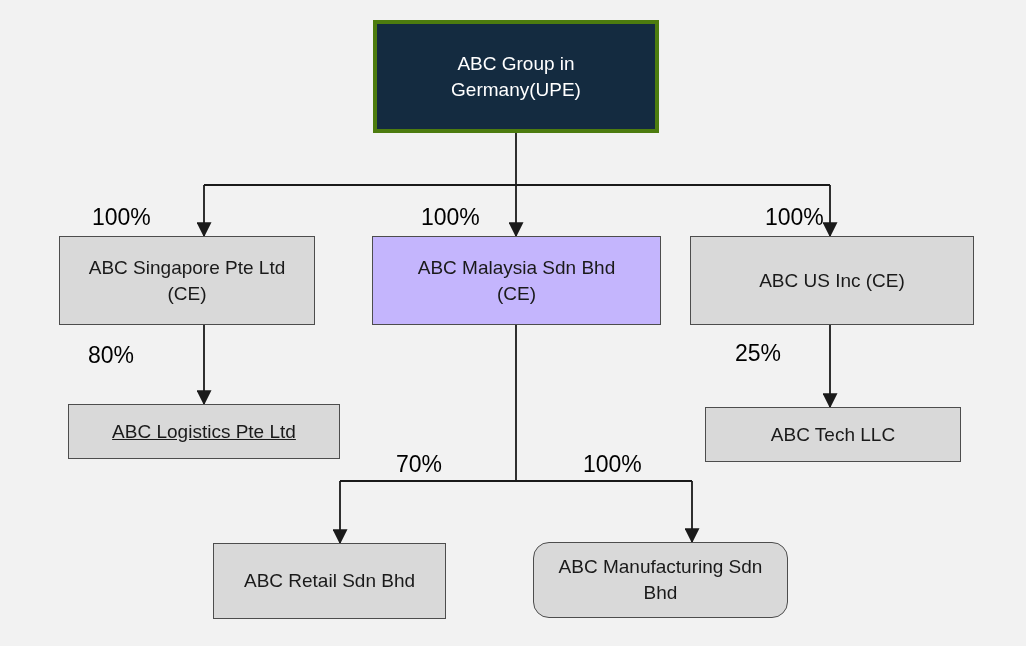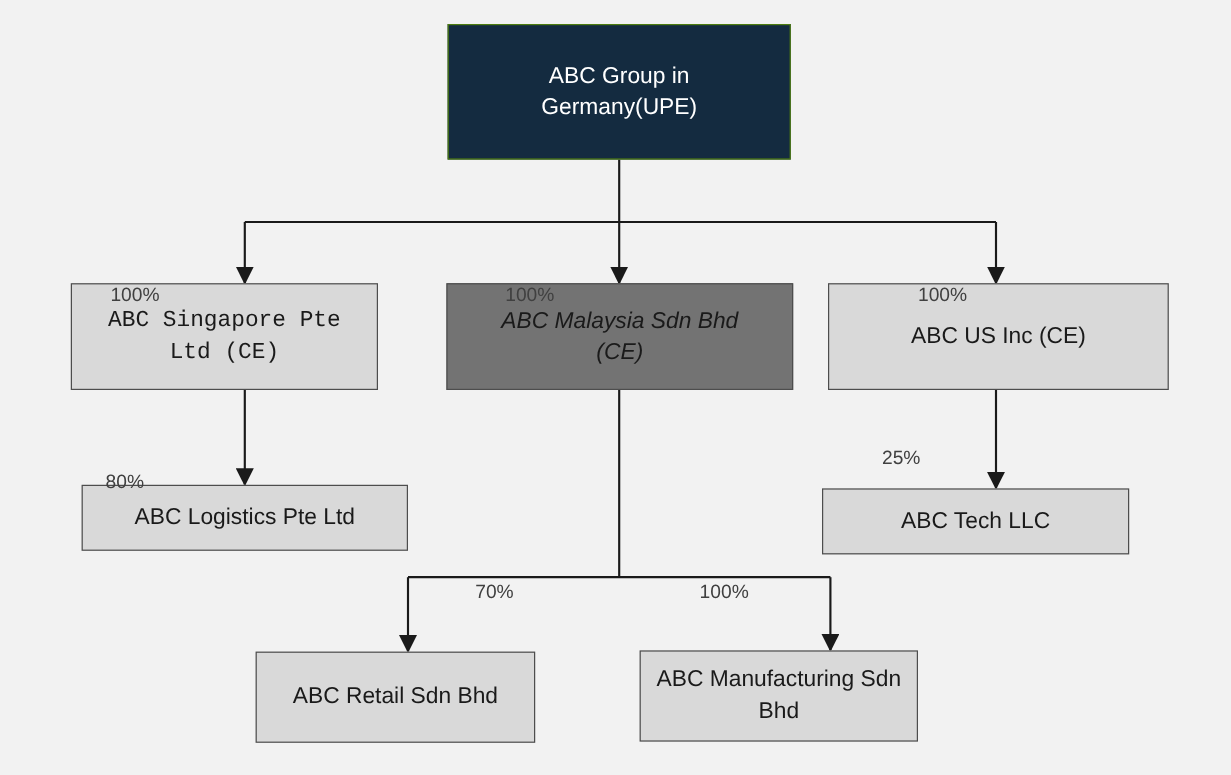--- a/index.html
+++ b/index.html
@@ -29,36 +29,34 @@
     box-sizing: border-box;
     background: #d9d9d9;
     border: 1.5px solid #4d4d4d;
     color: #1a1a1a;
     font-size: 19px;
     line-height: 1.35;
   }
   .node .label { display: inline-block; }
   .node--root {
     background: #142b40;
-    border: 1px solid #4d7c0f;
+    border: 4px solid #4d7c0f;
     color: #ffffff;
   }
   .node--highlight {
-    background: #737373;
-    font-style: italic;
+    background: #c4b5fd;
   }
   .label--w170 { max-width: 170px; }
   .label--w230 { max-width: 230px; }
   .label--w210 { max-width: 210px; }
   .edge-label {
     position: absolute;
-    font-size: 16px;
-    color: #404040;
+    font-size: 23px;
+    color: #000000;
     white-space: nowrap;
-    margin-top: 34px;
   }
 </style>
 </head>
 <body>
 
 <div id="stage">
 
   <svg id="connectors" viewBox="0 0 1026 646" xmlns="http://www.w3.org/2000/svg">
     <defs>
       <marker id="arrow" viewBox="0 0 10 10" refX="9.2" refY="5" markerWidth="15" markerHeight="15" markerUnits="userSpaceOnUse" orient="auto">
@@ -78,49 +76,49 @@
     <path d="M516,325 V481" stroke="#1a1a1a" stroke-width="1.8" fill="none"></path>
     <path d="M340,481 H692" stroke="#1a1a1a" stroke-width="1.8" fill="none"></path>
     <path d="M340,481 V543" stroke="#1a1a1a" stroke-width="1.8" fill="none" marker-end="url(#arrow)"></path>
     <path d="M692,481 V542" stroke="#1a1a1a" stroke-width="1.8" fill="none" marker-end="url(#arrow)"></path>
   </svg>
 
   <div class="node node--root" style="left:373px; top:20px; width:286px; height:113px;">
     <span class="label label--w170">ABC Group in Germany(UPE)</span>
   </div>
 
-  <div class="node" style="left:59px; top:236px; width:256px; height:89px;font-family:Liberation Mono, monospace;">
+  <div class="node" style="left:59px; top:236px; width:256px; height:89px;">
     <span class="label label--w230">ABC Singapore Pte Ltd (CE)</span>
   </div>
 
   <div class="node node--highlight" style="left:372px; top:236px; width:289px; height:89px;">
     <span class="label label--w230">ABC Malaysia Sdn Bhd (CE)</span>
   </div>
 
   <div class="node" style="left:690px; top:236px; width:284px; height:89px;">
     <span class="label">ABC US Inc (CE)</span>
   </div>
 
-  <div class="node" style="left:68px; top:404px; width:272px; height:55px;">
+  <div class="node" style="left:68px; top:404px; width:272px; height:55px;text-decoration:underline;">
     <span class="label">ABC Logistics Pte Ltd</span>
   </div>
 
-  <div class="node" style="left:685px; top:407px; width:256px; height:55px;">
+  <div class="node" style="left:705px; top:407px; width:256px; height:55px;">
     <span class="label">ABC Tech LLC</span>
   </div>
 
   <div class="node" style="left:213px; top:543px; width:233px; height:76px;">
     <span class="label">ABC Retail Sdn Bhd</span>
   </div>
 
-  <div class="node" style="left:533px; top:542px; width:232px; height:76px;">
+  <div class="node" style="left:533px; top:542px; width:255px; height:76px;border-radius:16px;">
     <span class="label label--w210">ABC Manufacturing Sdn Bhd</span>
   </div>
 
   <span class="edge-label" style="left:92px;  top:204px;">100%</span>
   <span class="edge-label" style="left:421px; top:204px;">100%</span>
   <span class="edge-label" style="left:765px; top:204px;">100%</span>
-  <span class="edge-label" style="left:88px;  top:360px;">80%</span>
+  <span class="edge-label" style="left:88px;  top:342px;">80%</span>
   <span class="edge-label" style="left:735px; top:340px;">25%</span>
   <span class="edge-label" style="left:396px; top:451px;text-align:center;">70%</span>
   <span class="edge-label" style="left:583px; top:451px;">100%</span>
 
 </div>
 
 </body></html>

